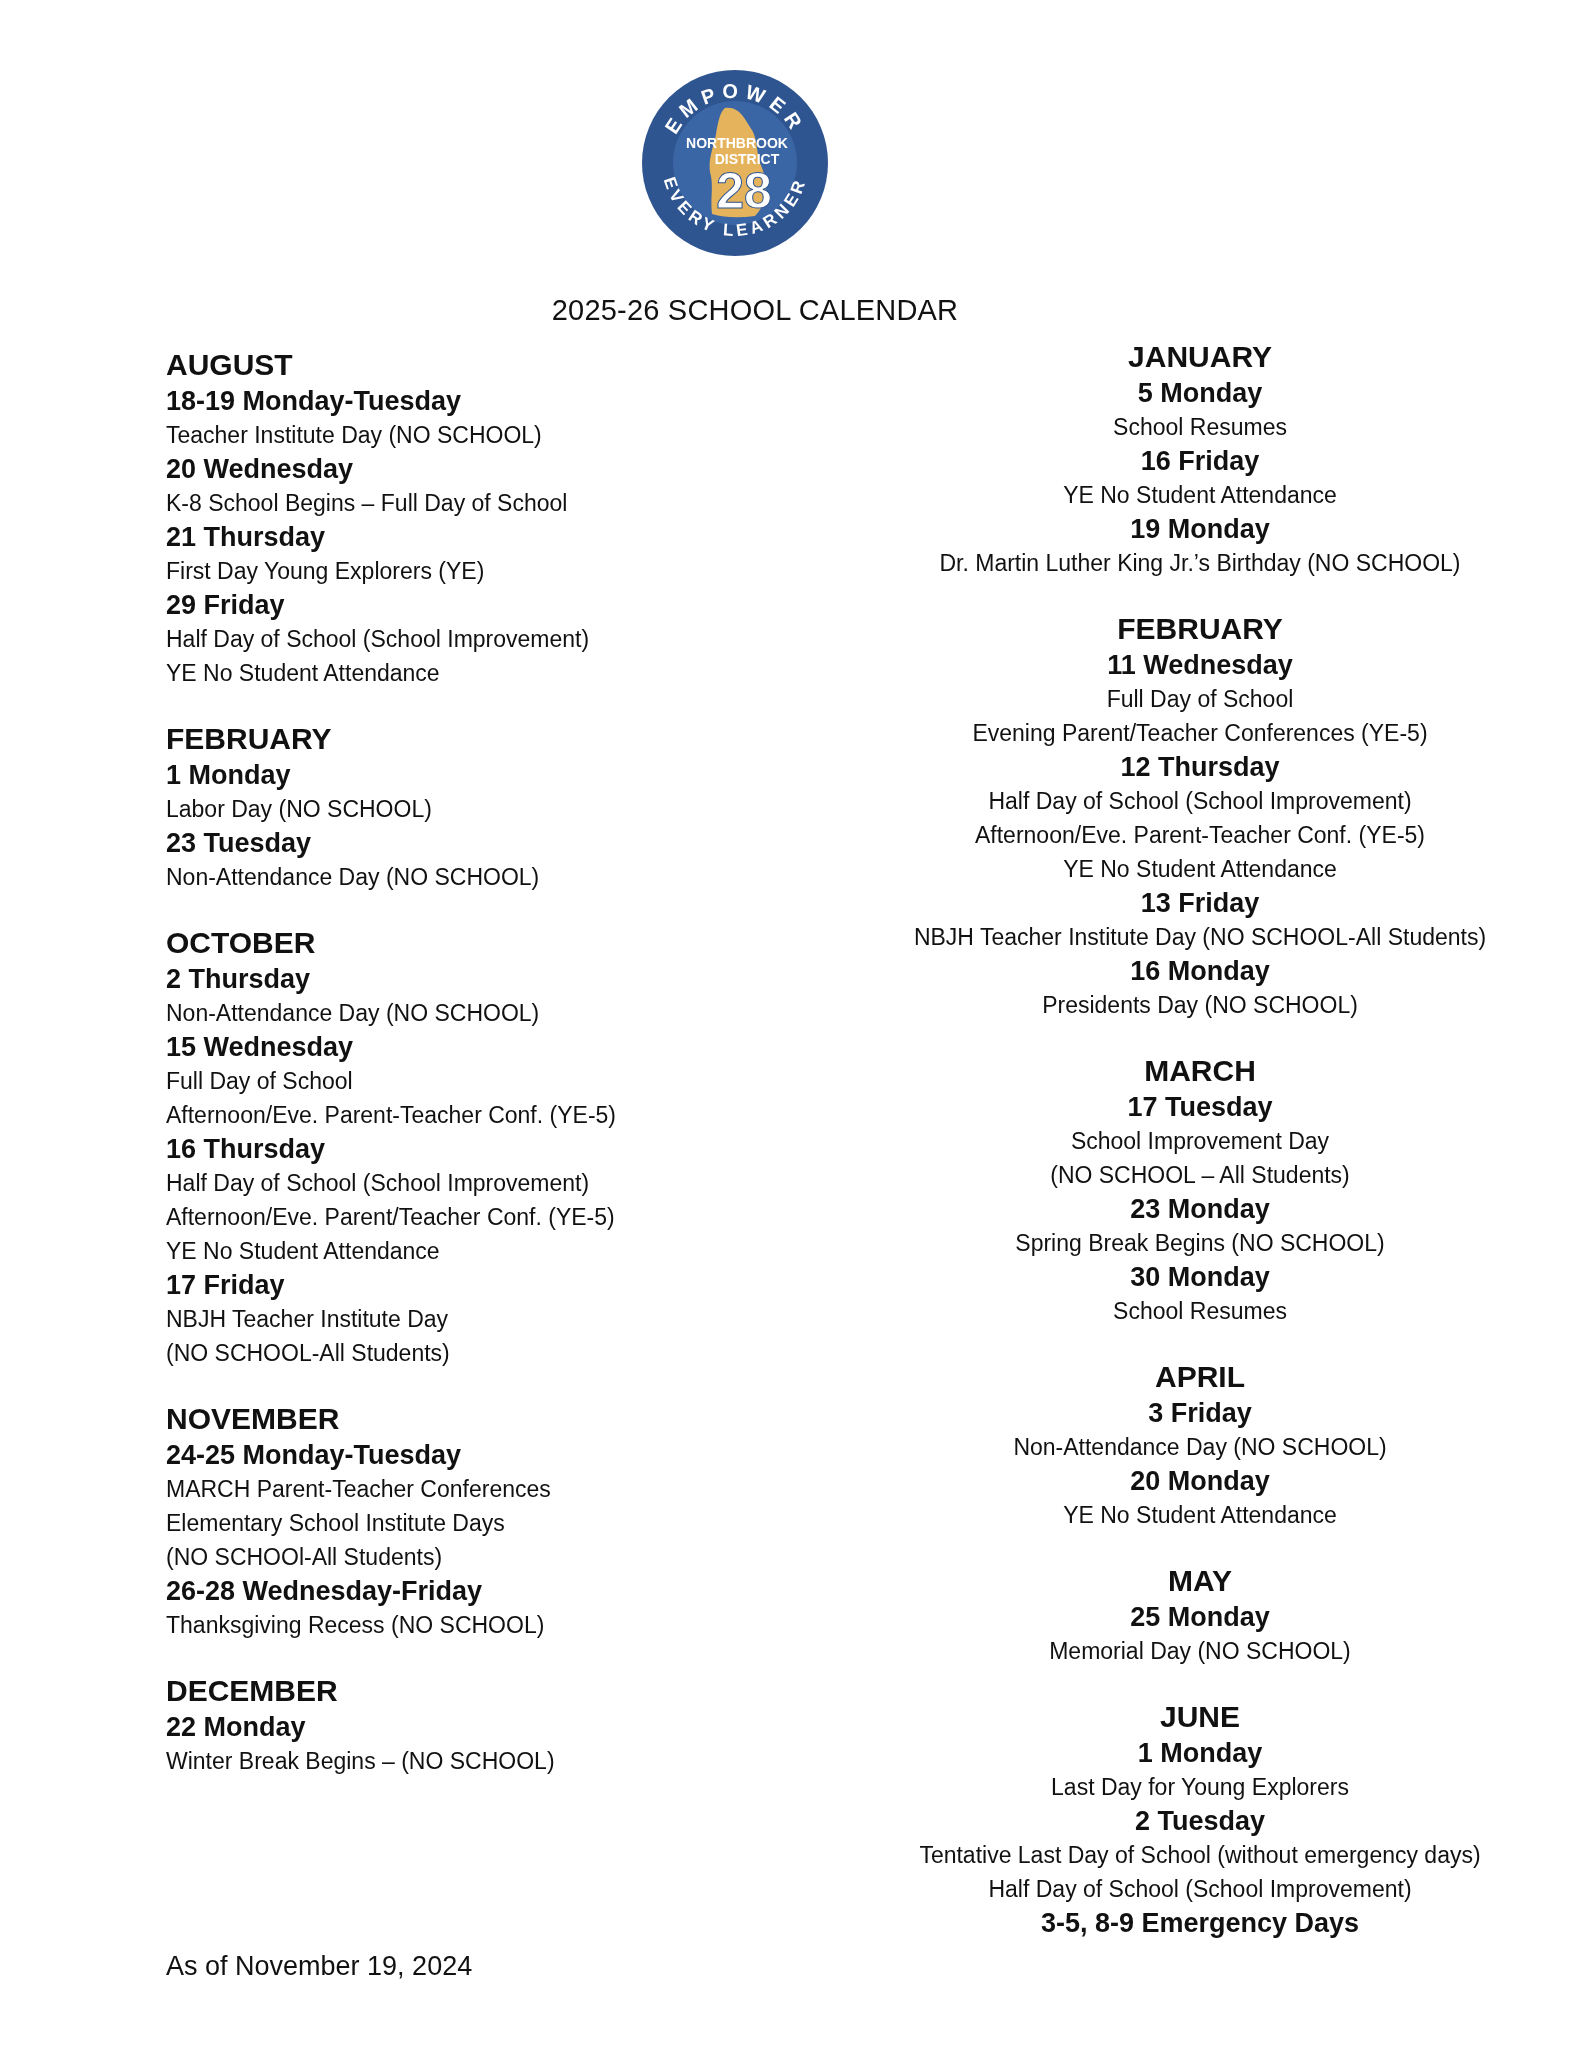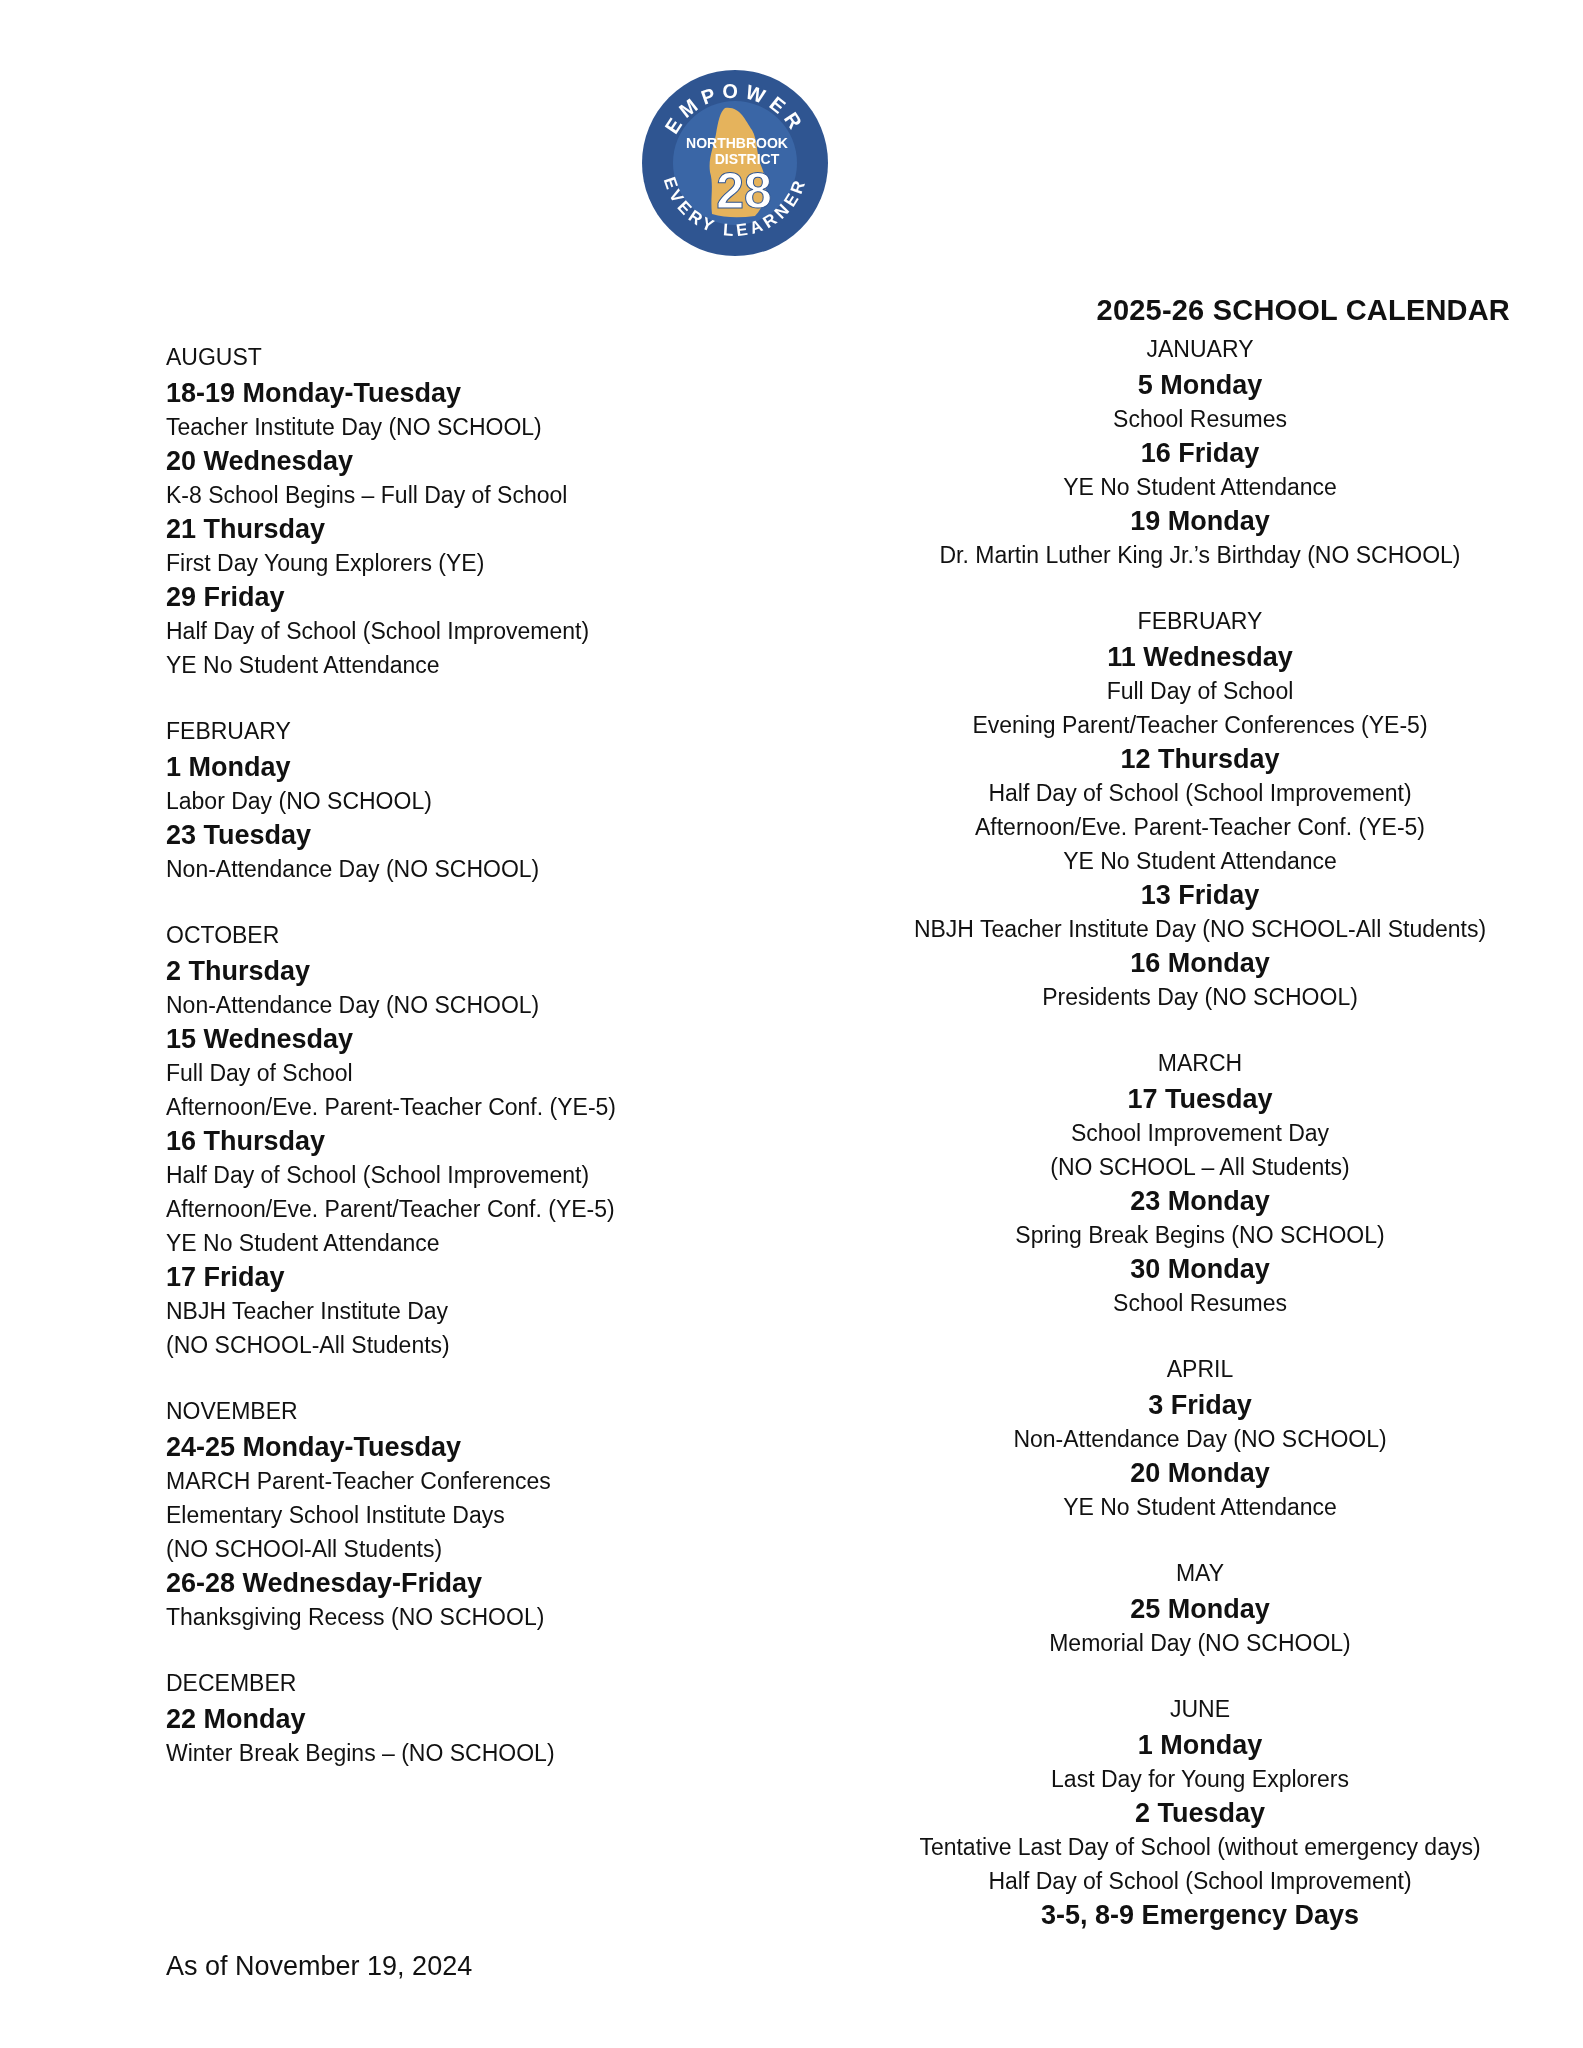--- a/index.html
+++ b/index.html
@@ -5,27 +5,27 @@
   html, body { margin: 0; padding: 0; background: #ffffff; }
   body {
     width: 1583px; height: 2048px; position: relative; overflow: hidden;
     font-family: "Liberation Sans", sans-serif; color: #111111;
   }
   .logo {
     position: absolute; left: 640px; top: 68px; width: 190px; height: 190px;
   }
   .title {
     position: absolute; left: 0; width: 1510px; top: 294px;
-    text-align: right; font-weight: bold; font-size: 29px; letter-spacing: 0.2px;
+    text-align: center; font-weight: normal; font-size: 29px; letter-spacing: 0.2px;
   }
   .col { position: absolute; }
   .col-left { left: 166px; top: 338px; width: 640px; }
   .col-right { left: 840px; top: 330px; width: 720px; text-align: center; }
   .month { margin-bottom: 30px; }
-  .month-name { font-weight: normal; font-size: 23px; line-height: 38px; }
+  .month-name { font-weight: bold; font-size: 30px; line-height: 38px; margin-top: 8px; }
   .date { font-weight: bold; font-size: 27px; line-height: 34px; }
   .desc { font-size: 23px; line-height: 34px; }
   .footer {
     position: absolute; left: 166px; top: 1951px; font-size: 27px;
   }
 </style>
 </head>
 <body>
 
 <div class="logo">

